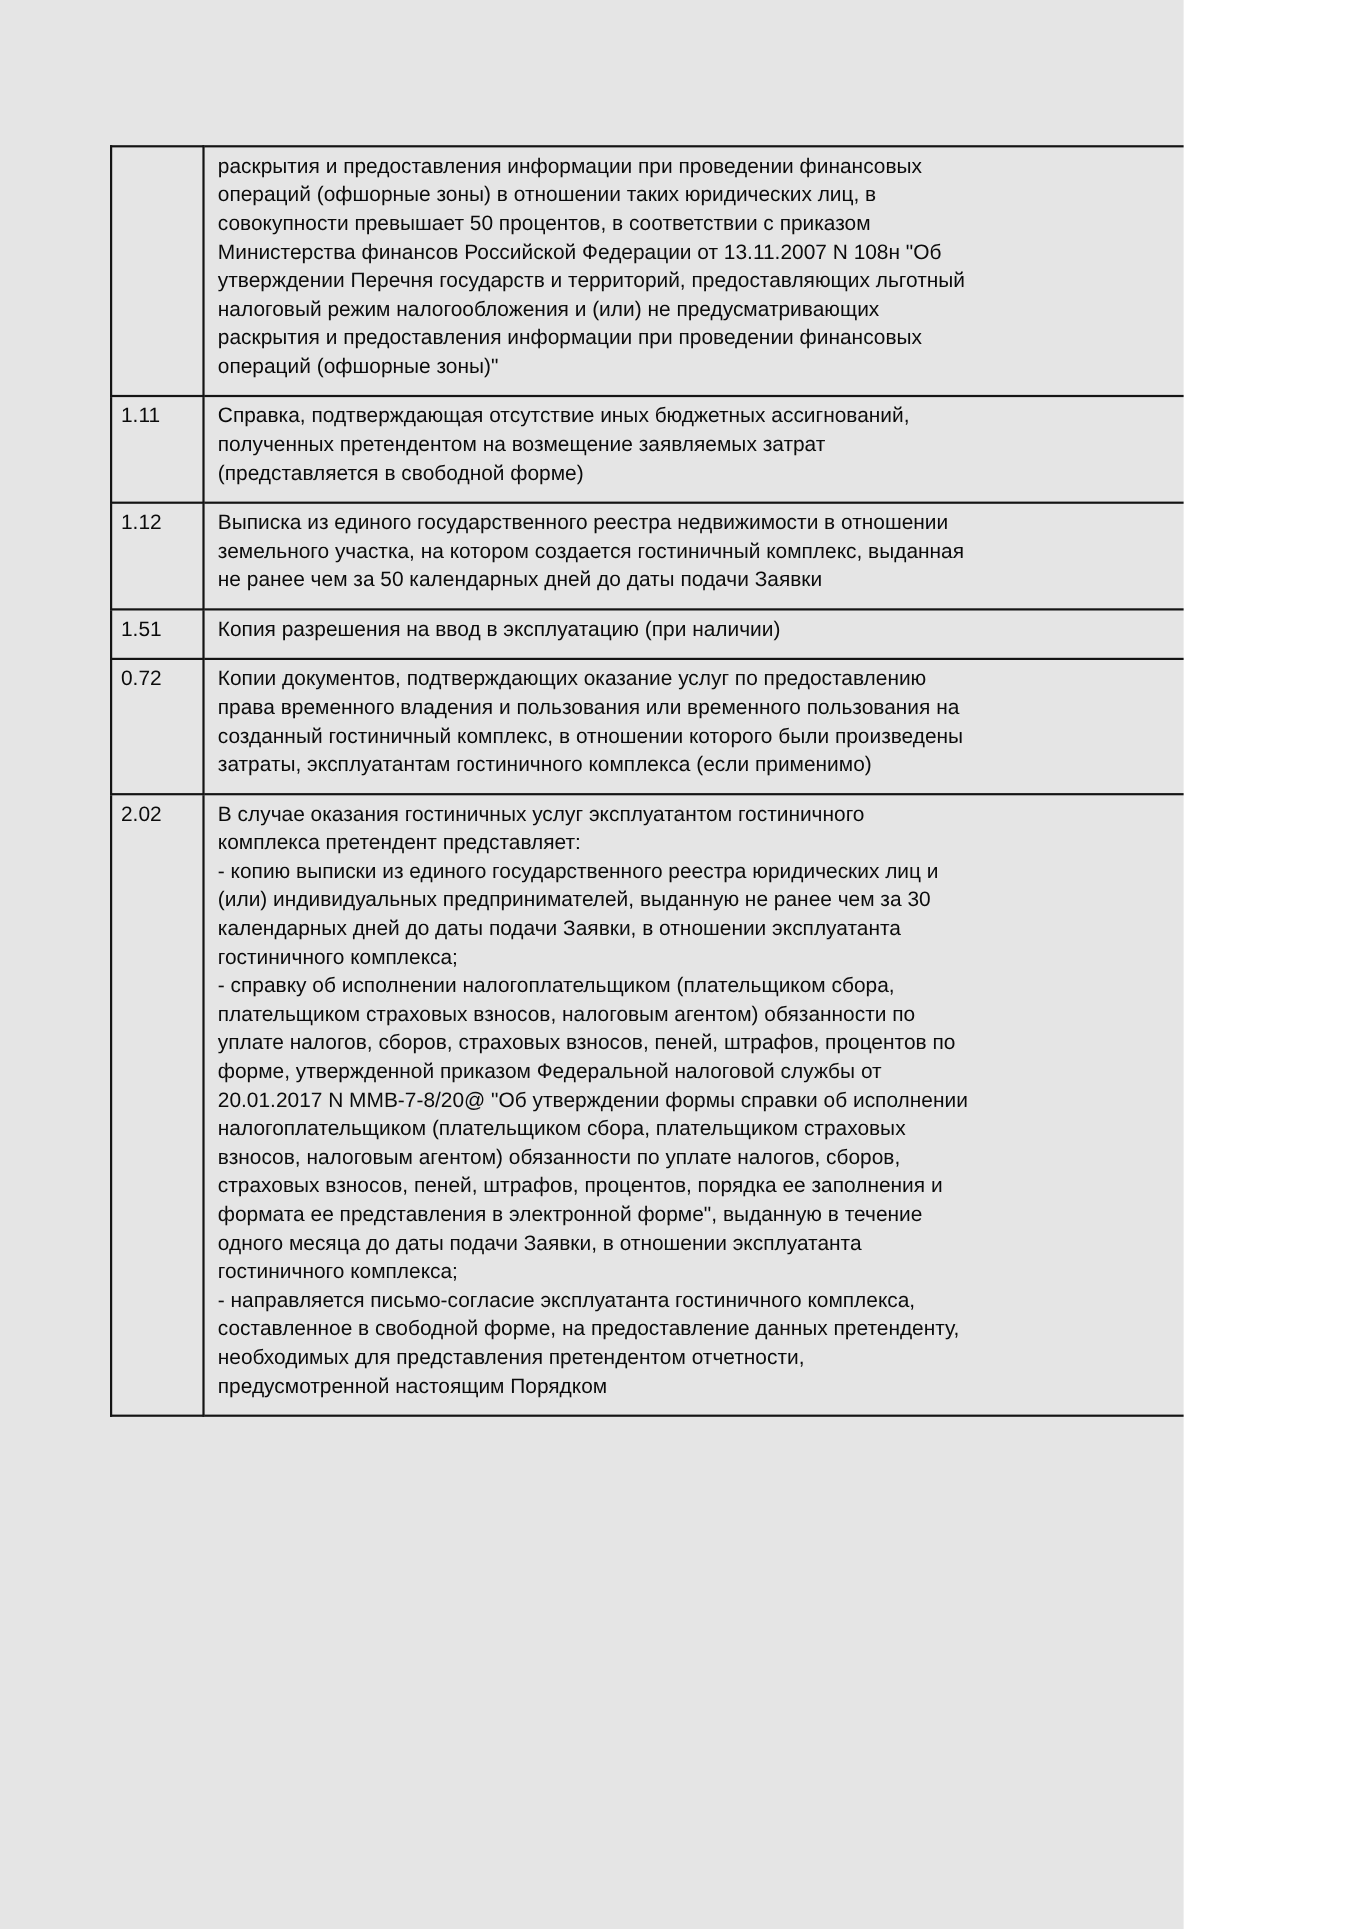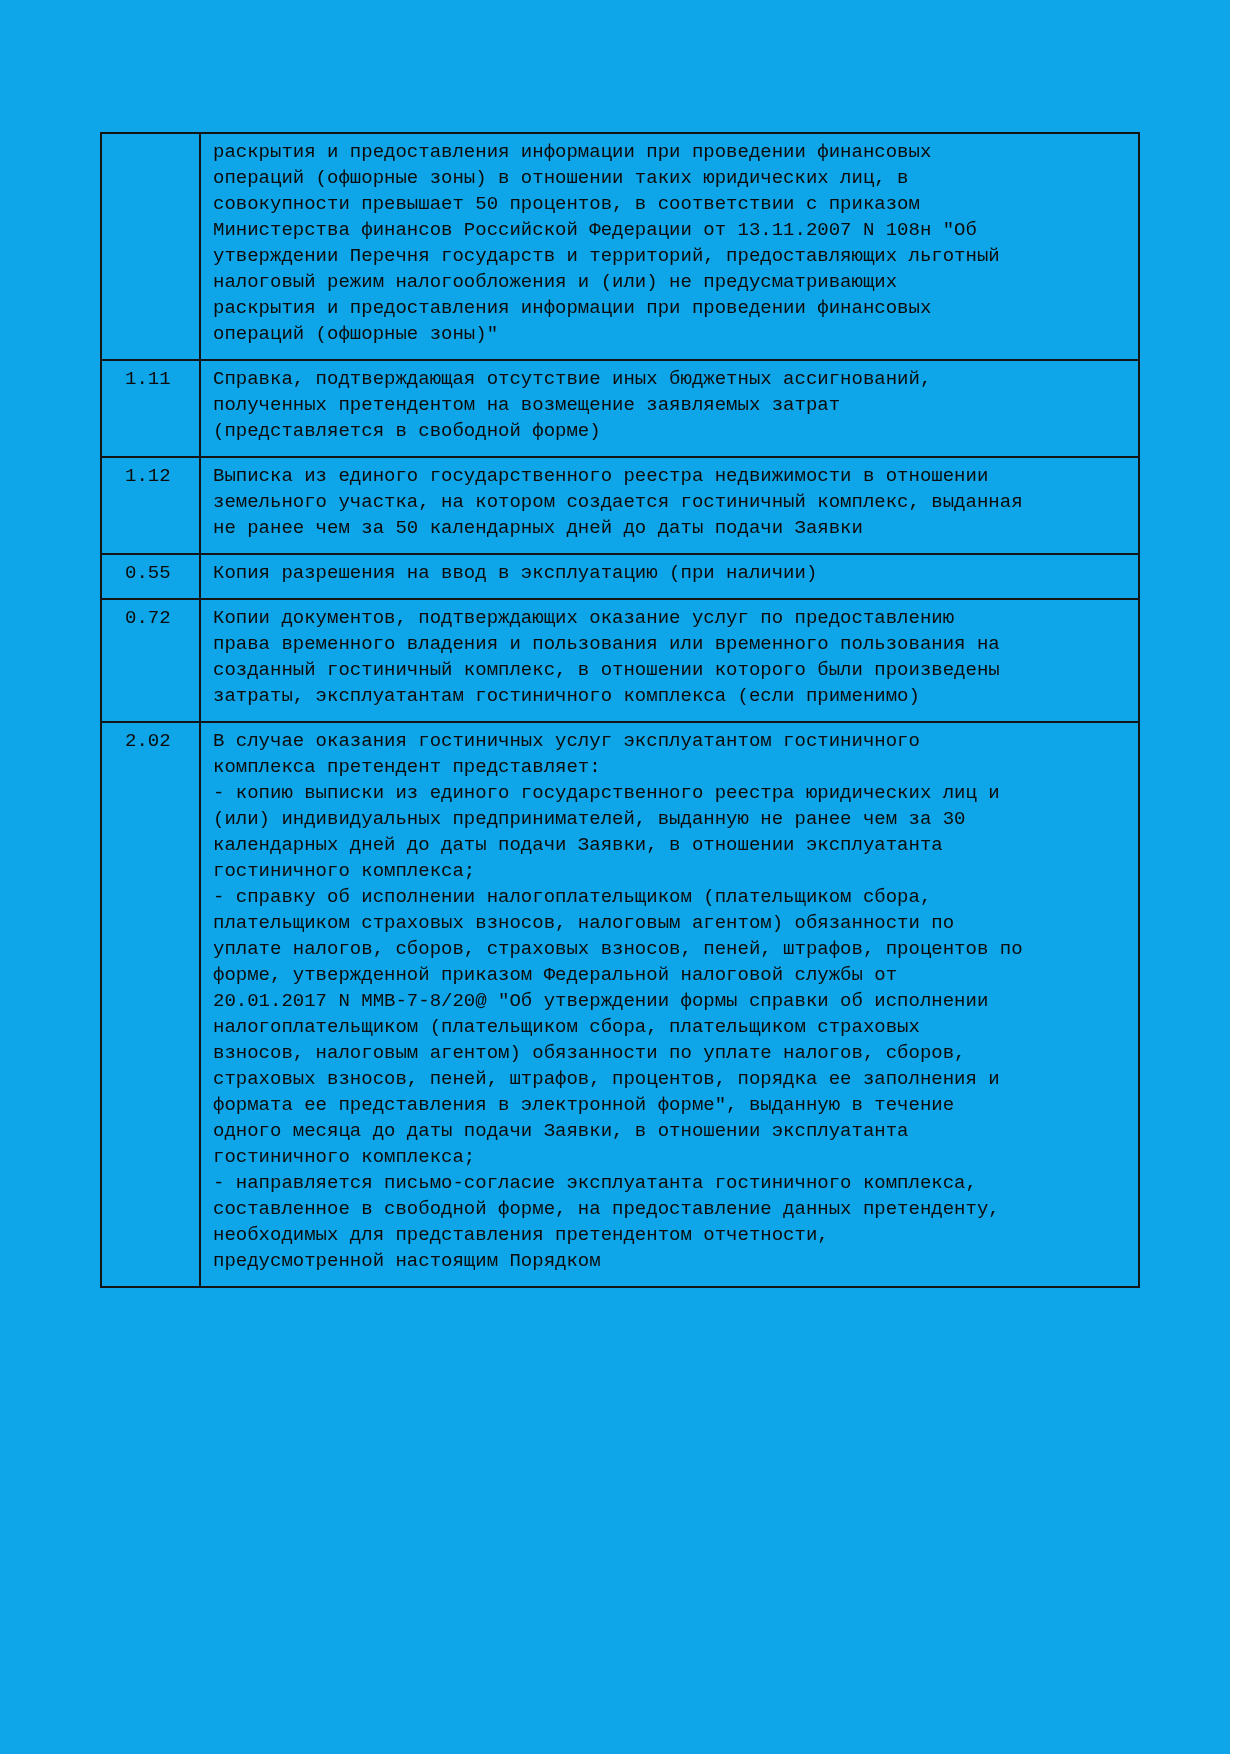--- a/index.html
+++ b/index.html
@@ -2,45 +2,45 @@
 <html><head>
 <meta charset="utf-8">
 <style>
   html, body {
     margin: 0;
     padding: 0;
     background: #ffffff;
   }
   .page {
     position: relative;
-    width: 1230px;
+    width: 1076px;
     height: 1754px;
-    background: #0ea5e9;
-    font-family: Liberation Mono, monospace;
+    background: #e5e5e5;
+    font-family: Liberation Sans, sans-serif;
     color: #000000;
     overflow: hidden;
   }
   table.doc-table {
     position: absolute;
     left: 100px;
     top: 132px;
     width: 1040px;
     border-collapse: collapse;
     table-layout: fixed;
   }
   table.doc-table td {
     border: 2px solid #141414;
     vertical-align: top;
     font-size: 19px;
     line-height: 26px;
     color: #0b0b0b;
   }
   td.num {
     width: 68px;
-    padding: 5px 6px 12px 23px;
+    padding: 5px 6px 12px 8px;
   }
   td.txt {
     padding: 5px 10px 12px 12px;
     white-space: pre-line;
     text-align: left;
   }
 </style>
 </head>
 <body>
 
@@ -64,21 +64,21 @@
 полученных претендентом на возмещение заявляемых затрат
 (представляется в свободной форме)</td>
       </tr>
       <tr>
         <td class="num">1.12</td>
         <td class="txt">Выписка из единого государственного реестра недвижимости в отношении
 земельного участка, на котором создается гостиничный комплекс, выданная
 не ранее чем за 50 календарных дней до даты подачи Заявки</td>
       </tr>
       <tr>
-        <td class="num">0.55</td>
+        <td class="num">1.51</td>
         <td class="txt">Копия разрешения на ввод в эксплуатацию (при наличии)</td>
       </tr>
       <tr>
         <td class="num">0.72</td>
         <td class="txt">Копии документов, подтверждающих оказание услуг по предоставлению
 права временного владения и пользования или временного пользования на
 созданный гостиничный комплекс, в отношении которого были произведены
 затраты, эксплуатантам гостиничного комплекса (если применимо)</td>
       </tr>
       <tr>

